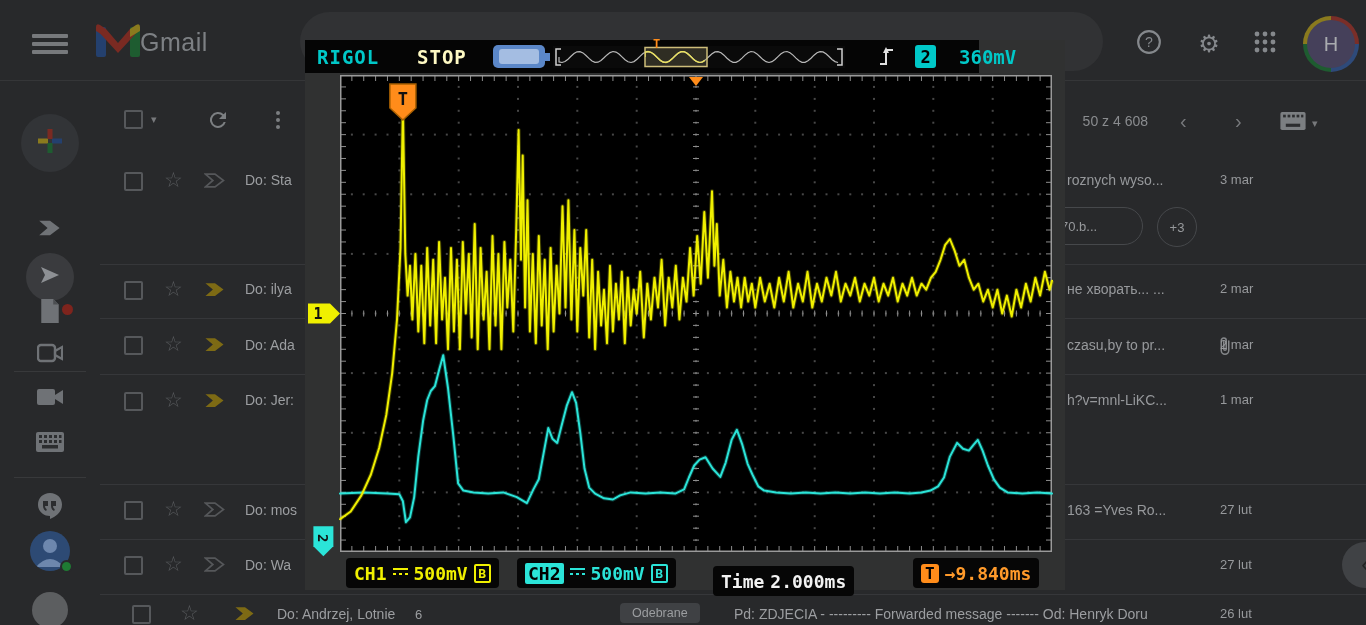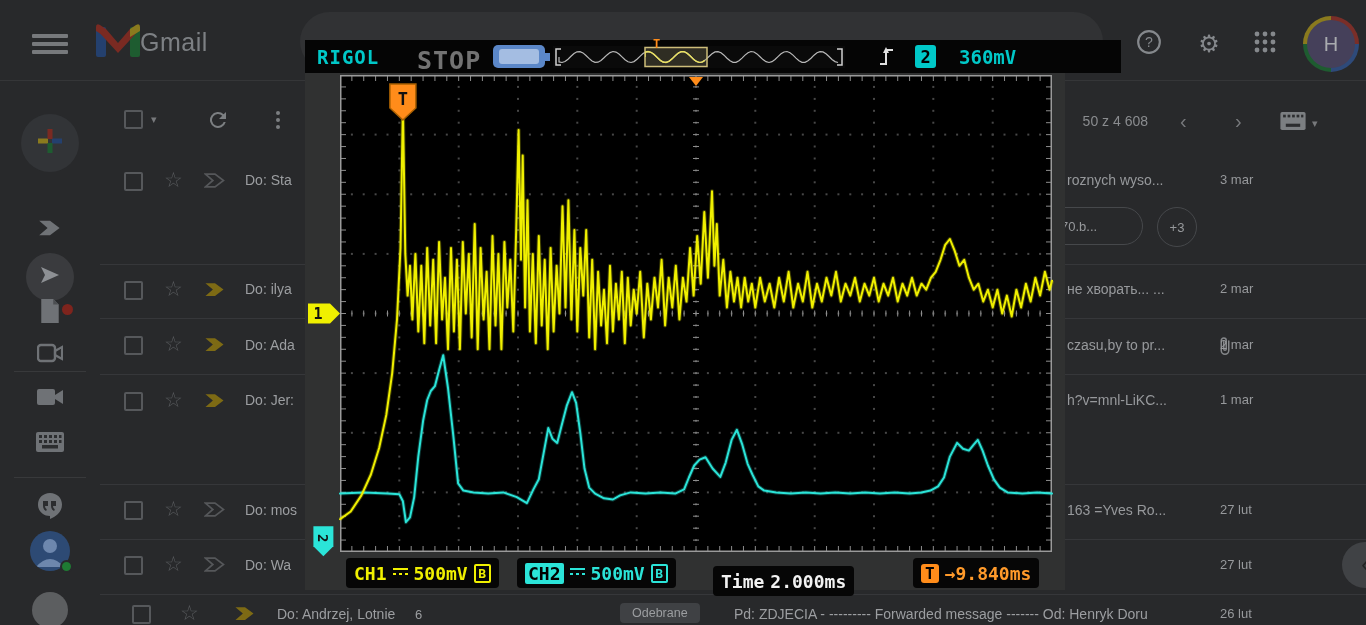--- a/index.html
+++ b/index.html
@@ -56,23 +56,23 @@
   .label-chip { position:absolute; left:520px; top:8px; background:#3f4144; border-radius:4px; color:#9c9ea1;
       font-size:12.5px; padding:3px 12px; }
   .count { position:absolute; left:315px; font-size:13px; color:#9c9ea1; }
   .subject { position:absolute; left:634px; font-size:14px; color:#9c9ea1; white-space:nowrap; overflow:hidden; width:560px; }
   .panel-btn { left:1342px; top:542px; width:46px; height:46px; border-radius:50%; background:#404245;
       display:flex; align-items:center; justify-content:center; color:#232323; font-size:22px; cursor:pointer; }
 
   
   .scope { left:305px; top:40px; width:760px; height:550px; background:#303131;
       font-family:"DejaVu Sans Mono", monospace; font-weight:bold; z-index:10; }
-  .scope-top { left:0; top:0; width:816px; height:33px; background:#050505; }
+  .scope-top { left:0; top:0; width:674px; height:33px; background:#050505; }
   .s-brand { left:12px; top:6px; font-size:19px; color:#00c8c8; letter-spacing:1px; }
-  .s-status { left:112px; top:6px; font-size:25px; color:#737373; letter-spacing:1px; }
+  .s-status { left:112px; top:6px; font-size:19px; color:#fef9c3; letter-spacing:1px; }
   .usb { left:188px; top:5px; width:52px; height:23px; background:#5b87c8; border-radius:5px; padding:4px 6px; }
   .usb i { display:block; width:100%; height:100%; background:#a4bde2; border-radius:3px; }
   .usb b { position:absolute; right:-5px; top:8px; width:5px; height:8px; background:#5b87c8; }
   .preview { left:248px; top:6px; width:292px; height:22px; background:#0a0a0a; }
   .pv-t { left:348px; top:-3px; font-size:12px; color:#ff8c1a; }
   .slope { left:574px; top:6px; color:#e0e0e0; }
   .trg-src { left:610px; top:5px; width:21px; height:23px; background:#00c8c8; color:#000; border-radius:3px;
       display:flex; align-items:center; justify-content:center; font-size:17px; }
   .trg-lvl { left:654px; top:6px; font-size:19px; color:#00c8c8; }
   .grat { left:35px; top:35px; width:712px; height:477px; background:#000; }

